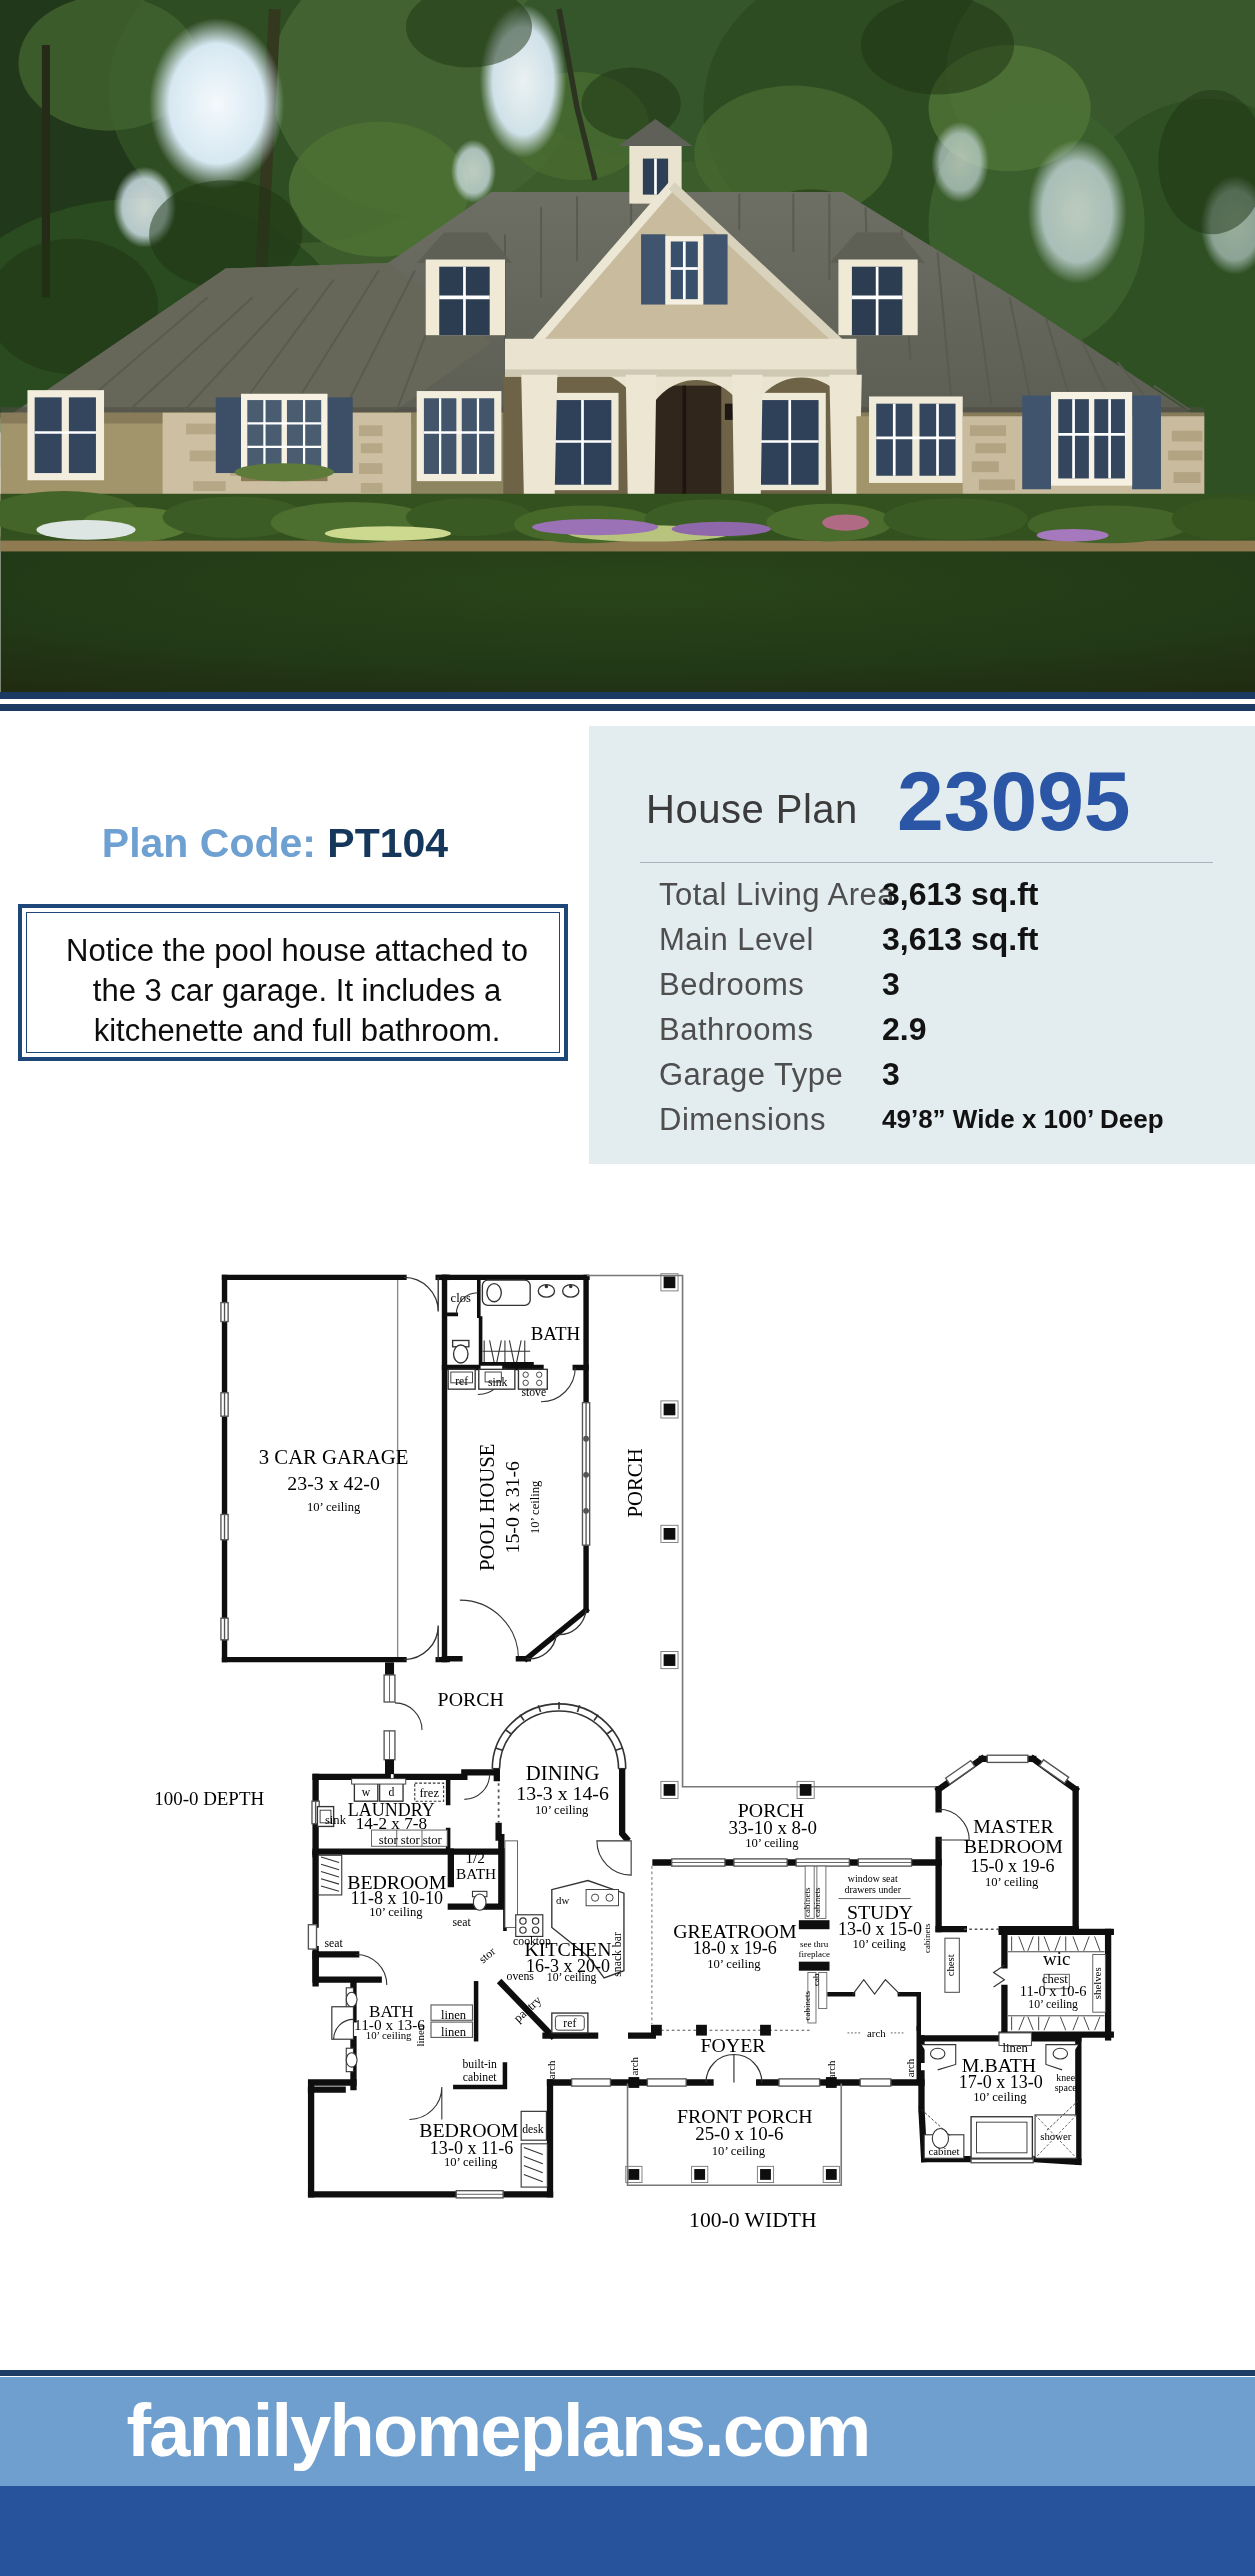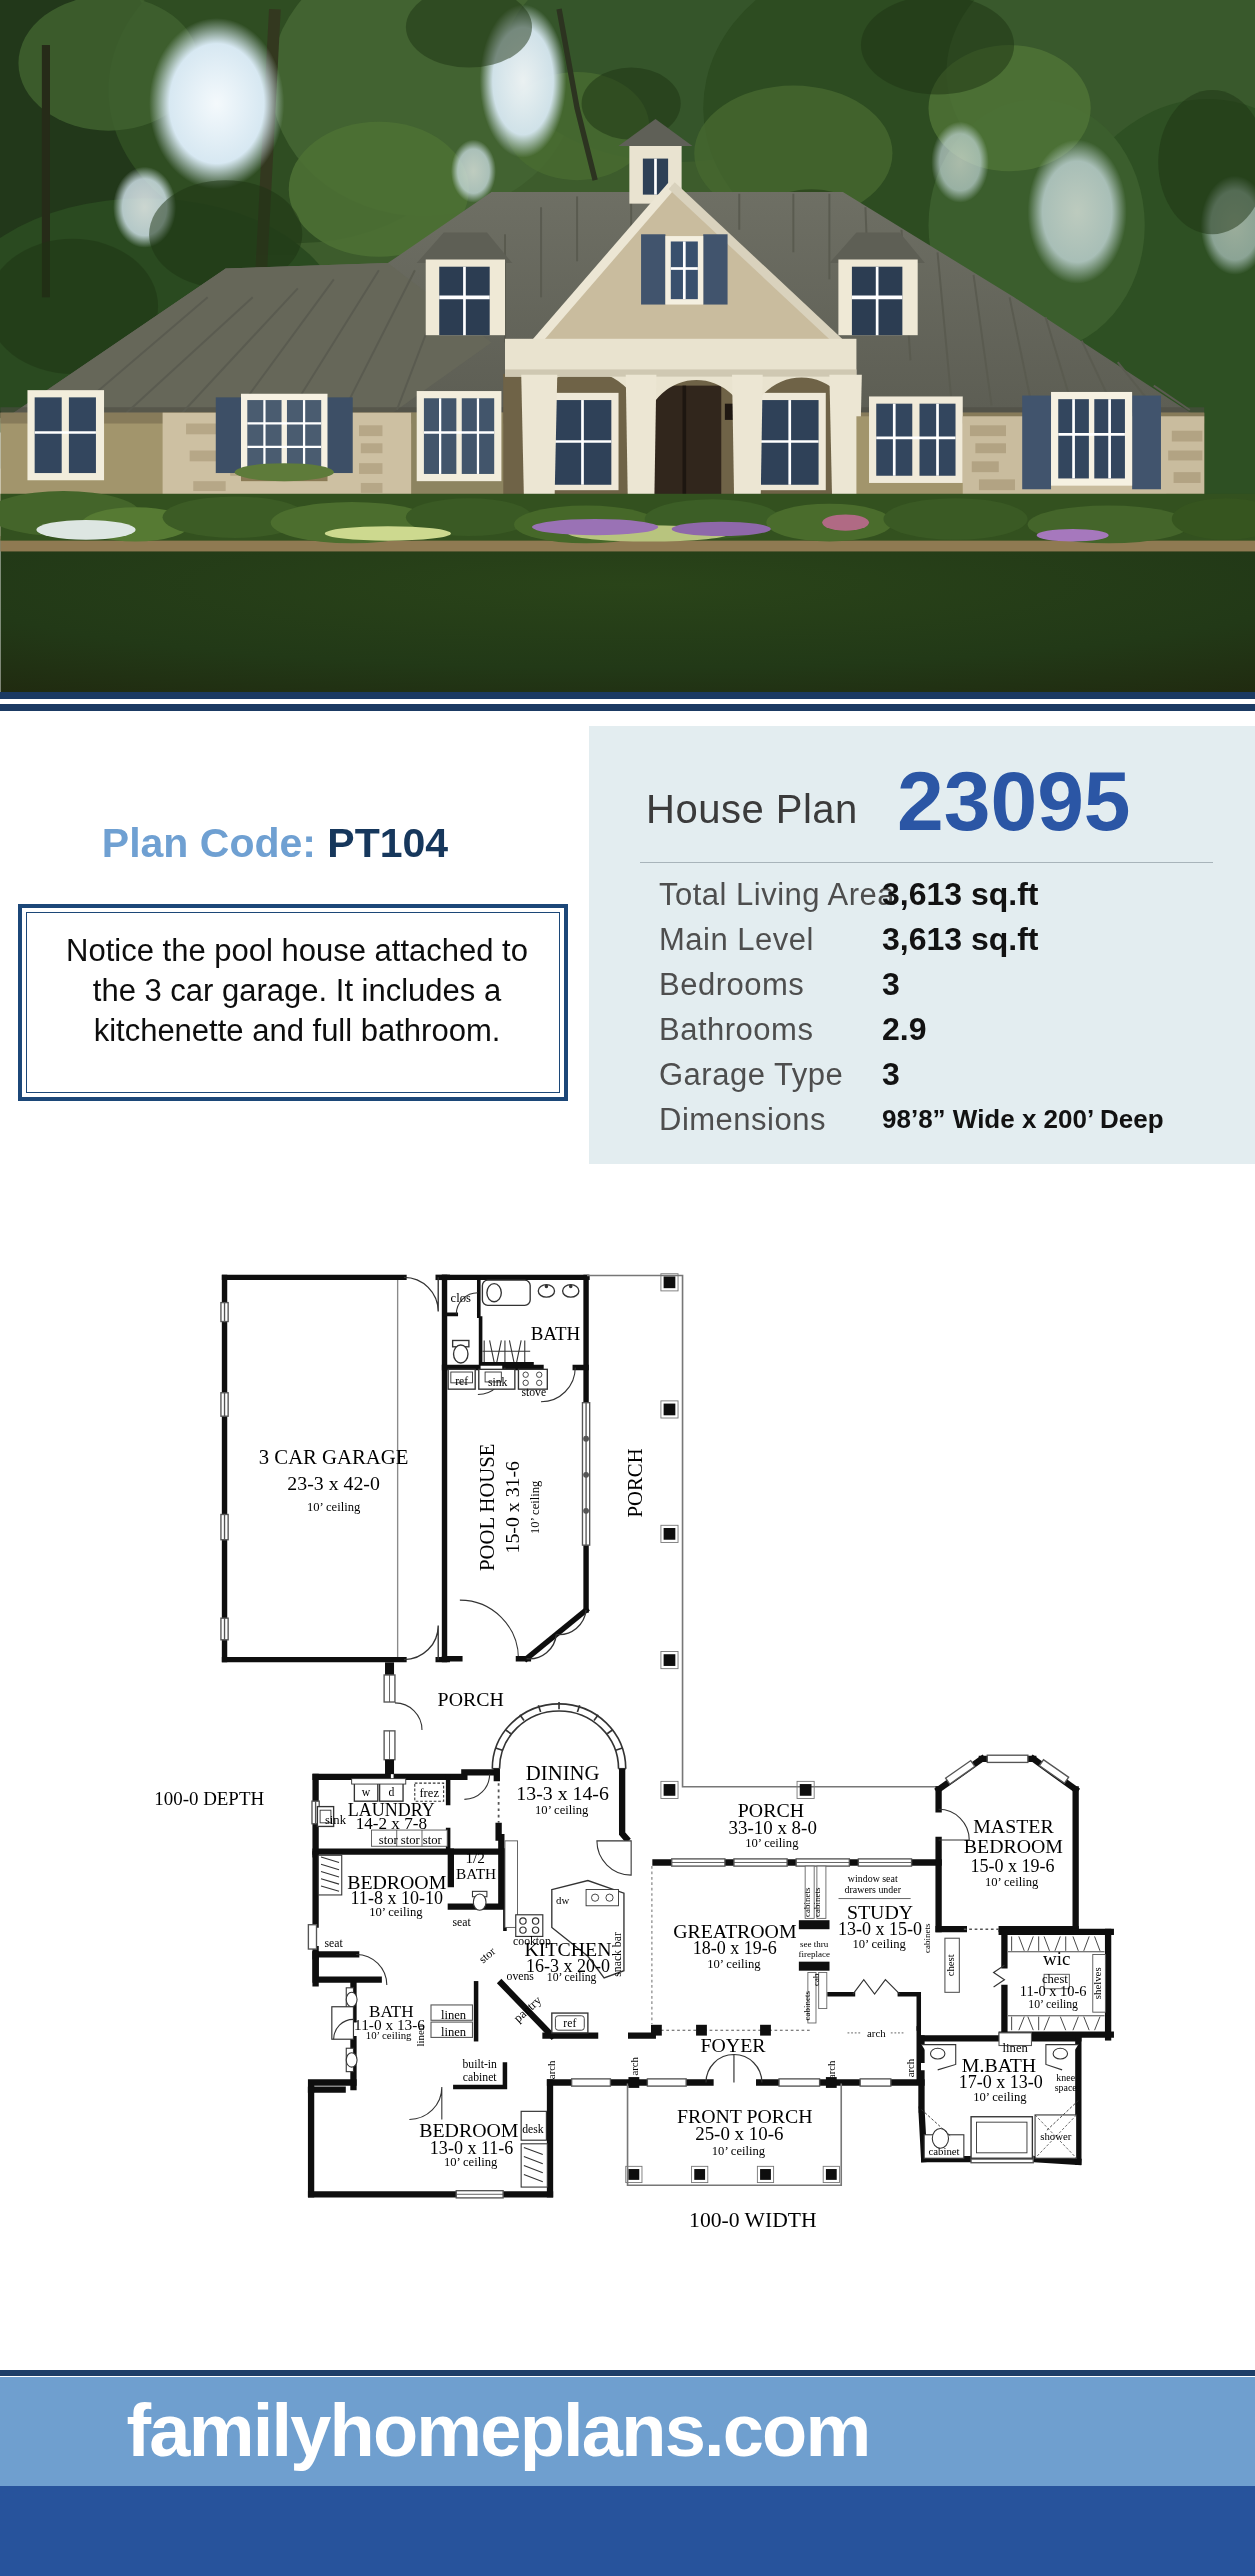--- a/index.html
+++ b/index.html
@@ -351,26 +351,26 @@
     <div>Garage Type</div>
     <div>Dimensions</div>
 </div>
 
 <div class="abs" style="left:882px;top:872px;font-size:32px;color:#121212;font-weight:bold;line-height:45px;">
   <div>3,613 sq.ft</div>
     <div>3,613 sq.ft</div>
     <div>3</div>
     <div>2.9</div>
     <div>3</div>
-    <div style="font-size:26px;">98’8” Wide x 200’ Deep</div>
+    <div style="font-size:26px;">49’8” Wide x 100’ Deep</div>
 </div>
 
 <div class="abs" style="left:0px;top:820px;width:550px;text-align:center;font-size:41px;font-weight:bold;"><span style="color:#6fa0d2;">Plan Code: </span><span style="color:#16375c;margin-top:40px;">PT104</span></div>
 
-<div class="abs" style="left:18px;top:904px;width:550px;height:197px;box-sizing:border-box;border:4.5px solid #1c4778;">
+<div class="abs" style="left:18px;top:904px;width:550px;height:157px;box-sizing:border-box;border:4.5px solid #1c4778;">
   <div style="position:absolute;left:3.6px;top:3.6px;right:3.6px;bottom:3.6px;border:1.8px solid #1c4778;"></div>
   <div style="position:absolute;left:9px;top:22.5px;width:532px;text-align:center;font-size:31px;color:#0d0d0d;line-height:40px;">Notice the pool house attached to<br>the 3 car garage. It includes a<br>kitchenette and full bathroom.</div>
 </div>
 
 <div class="abs" style="left:0;top:1244px;width:1240px;height:1127px;">
 <svg width="1256" height="1127" viewBox="0 1380 1393 1250" fill="none">
 <g stroke="#0e0e0e" stroke-width="6" stroke-linecap="square">
 
 <line x1="249" y1="1417" x2="448" y2="1417"></line>
 <line x1="486" y1="1417" x2="496" y2="1417"></line>

